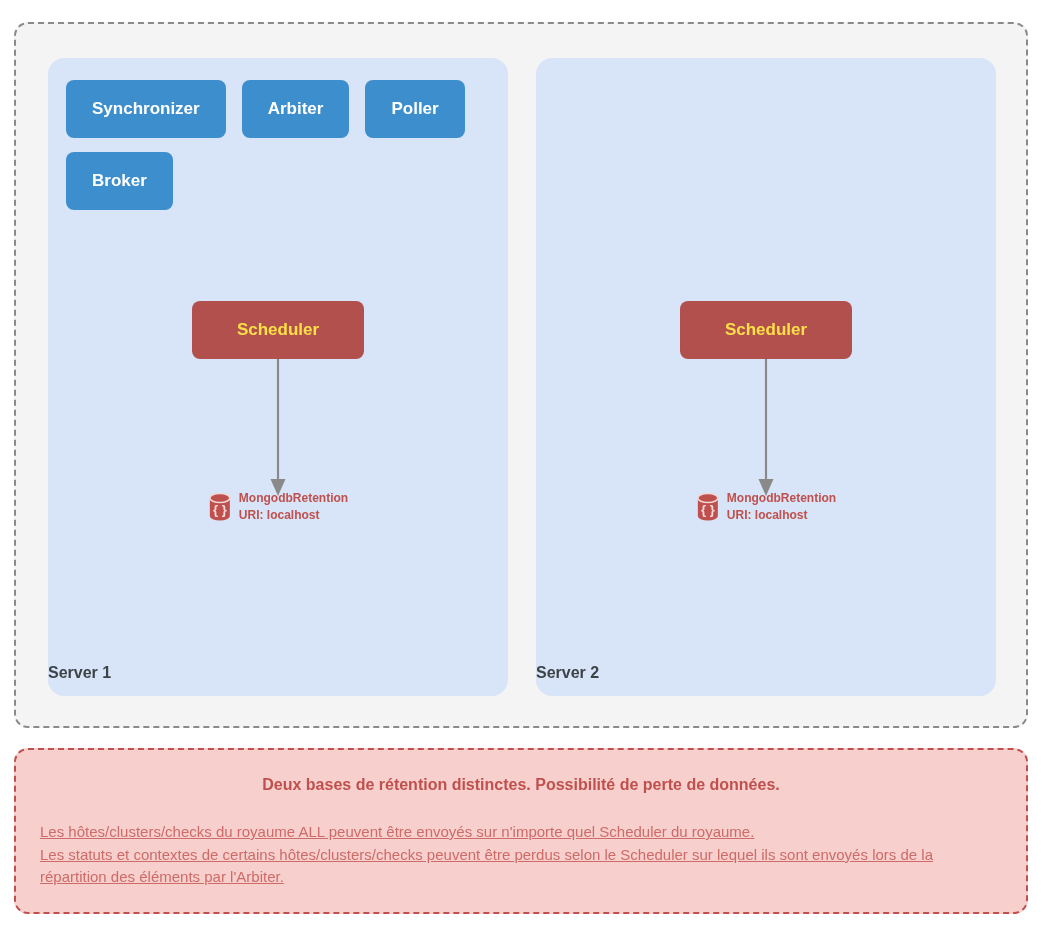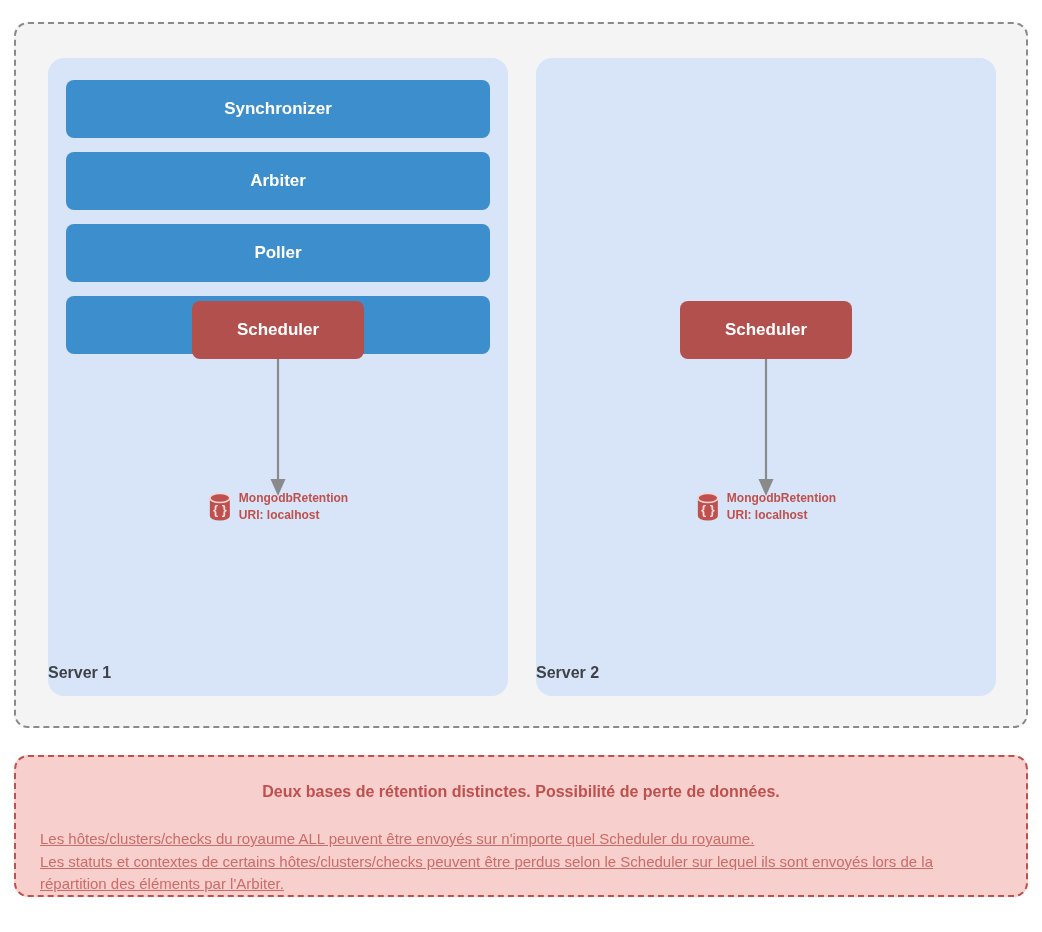--- a/index.html
+++ b/index.html
@@ -64,21 +64,20 @@
 
   
   .daemons {
     position: absolute;
     left: 18px;
     top: 22px;
     right: 18px;
     display: flex;
     flex-wrap: wrap;
     gap: 14px 16px;
-    flex-direction: column;
   }
   .daemon {
     background: #3d8ecd;
     color: #ffffff;
     border-radius: 8px;
     height: 58px;
     display: flex;
     align-items: center;
     justify-content: center;
     padding: 0 26px;
@@ -90,21 +89,21 @@
 
   
   .scheduler {
     position: absolute;
     top: 243px;
     left: 50%;
     transform: translateX(-50%);
     width: 172px;
     height: 58px;
     background: #b2504e;
-    color: #ffffff;
+    color: #fde047;
     border-radius: 8px;
     display: flex;
     align-items: center;
     justify-content: center;
     font-size: 17px;
     font-weight: bold;
     box-sizing: border-box;
   }
 
   
@@ -139,27 +138,26 @@
     line-height: 1.38;
   }
   .db-line { display: block; }
 
   
   .warning {
     position: absolute;
     left: 14px;
     top: 748px;
     width: 1014px;
-    height: 142px;
+    height: 166px;
     box-sizing: border-box;
     background: #f7d0cd;
     border: 2px dashed #c0504d;
     border-radius: 14px;
     padding: 26px 24px 33px 24px;
-    margin-top: 7px;
   }
   .warning-title {
     text-align: center;
     font-size: 16px;
     font-weight: bold;
     color: #c0504d;
     margin-bottom: 27px;
   }
   .warning-body {
     font-size: 15px;

